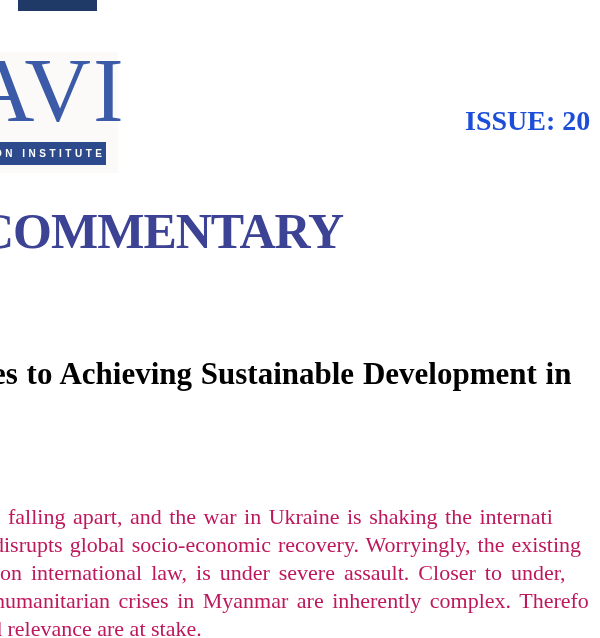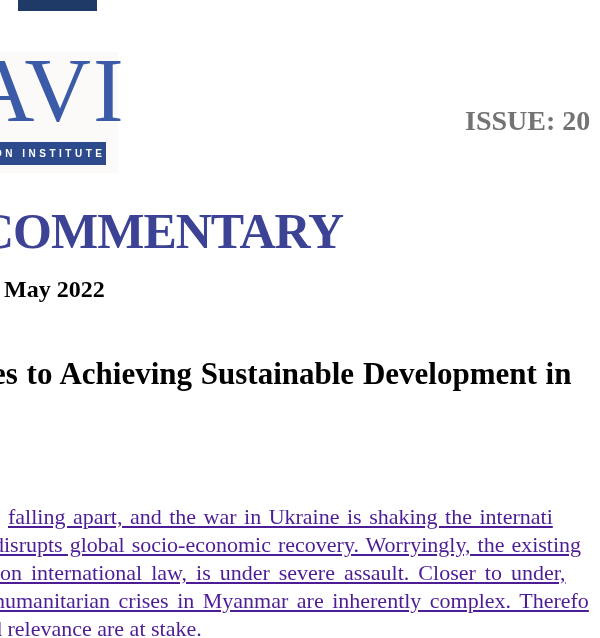--- a/index.html
+++ b/index.html
@@ -36,21 +36,21 @@
   .banner-text{
     position:absolute;left:-6px;top:0;
     font-family:"Liberation Sans", sans-serif;
     font-size:10px;font-weight:bold;
     letter-spacing:3.5px;
     line-height:23px;
     color:#ffffff;white-space:nowrap;
   }
   .issue{
     position:absolute;left:465px;top:105px;
-    font-size:28px;font-weight:bold;color:#737373;
+    font-size:28px;font-weight:bold;color:#1d4ed8;
     white-space:nowrap;
   }
   .masthead{
     position:absolute;left:-22px;top:206px;
     font-size:50px;font-weight:bold;
     letter-spacing:-1px;
     color:#3C4294;
     white-space:nowrap;
     line-height:1.0;
   }
@@ -59,22 +59,22 @@
     font-size:24px;font-weight:bold;color:#000000;
     white-space:nowrap;
   }
   .title{
     position:absolute;left:-8px;top:356px;
     font-size:31px;font-weight:bold;color:#000000;
     white-space:nowrap;word-spacing:1px;
   }
   .bl{
     position:absolute;
-    font-size:22px;color:#4c1d95;
-    white-space:nowrap;line-height:1.0;text-decoration:underline;
+    font-size:22px;color:#be185d;
+    white-space:nowrap;line-height:1.0;
   }
   .bl1{left:8px;  top:506px; word-spacing:2px;}
   .bl2{left:-7px; top:534px; word-spacing:1.5px;}
   .bl3{left:0px;  top:562px; word-spacing:3.5px;}
   .bl4{left:-6px; top:590px; word-spacing:3px;}
   .bl5{left:-9px; top:618px; word-spacing:0px;}
 </style>
 </head>
 <body>
 
@@ -85,21 +85,20 @@
   <div class="logo-bg"></div>
   <div class="logo-letters">AVI</div>
   <div class="logo-banner">
     <span class="banner-text">ON INSTITUTE</span>
   </div>
 
   <div class="issue">ISSUE: 20</div>
 
   <div class="masthead">COMMENTARY</div>
 
-  <div class="date">May 2022</div>
 
   <div class="title">es to Achieving Sustainable Development in</div>
 
   <div>
     <div class="bl bl1">falling apart, and the war in Ukraine is shaking the internati</div>
     <div class="bl bl2">disrupts global socio-economic recovery. Worryingly, the existing</div>
     <div class="bl bl3">on international law, is under severe assault. Closer to under,</div>
     <div class="bl bl4">humanitarian crises in Myanmar are inherently complex. Therefo</div>
     <div class="bl bl5">d relevance are at stake.</div>
   </div>

